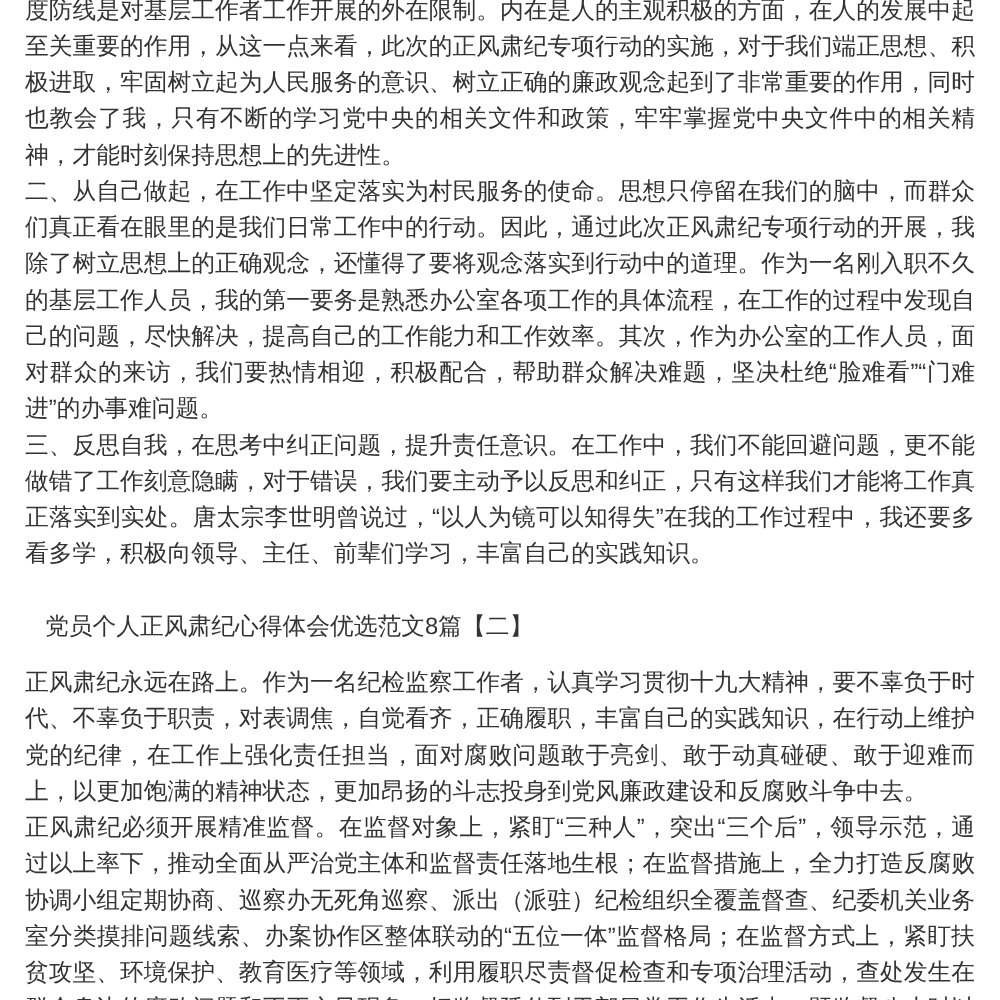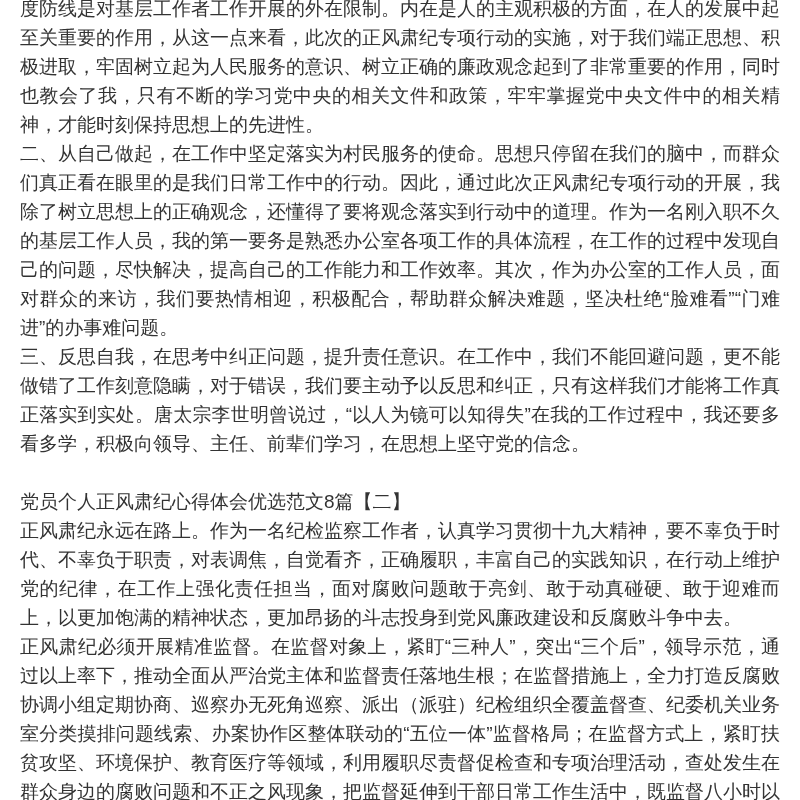--- a/index.html
+++ b/index.html
@@ -26,32 +26,32 @@
     line-height: 29px;
     text-align: justify;
     text-justify: inter-ideograph;
     word-break: break-all;
   }
   .doc-page p {
     margin: 0;
     padding: 0;
   }
   .section-heading {
-    margin: 0;
+    margin: 16px;
     margin-top: 29px;
     font-size: 19px;
     font-weight: normal;
     line-height: 29px;
     color: #333333;
     text-align: left;
   }
 </style>
 </head>
 <body>
 
 <div class="doc-page">
   <p>度防线是对基层工作者工作开展的外在限制。内在是人的主观积极的方面，在人的发展中起至关重要的作用，从这一点来看，此次的正风肃纪专项行动的实施，对于我们端正思想、积极进取，牢固树立起为人民服务的意识、树立正确的廉政观念起到了非常重要的作用，同时也教会了我，只有不断的学习党中央的相关文件和政策，牢牢掌握党中央文件中的相关精神，才能时刻保持思想上的先进性。</p>
   <p>二、从自己做起，在工作中坚定落实为村民服务的使命。思想只停留在我们的脑中，而群众们真正看在眼里的是我们日常工作中的行动。因此，通过此次正风肃纪专项行动的开展，我除了树立思想上的正确观念，还懂得了要将观念落实到行动中的道理。作为一名刚入职不久的基层工作人员，我的第一要务是熟悉办公室各项工作的具体流程，在工作的过程中发现自己的问题，尽快解决，提高自己的工作能力和工作效率。其次，作为办公室的工作人员，面对群众的来访，我们要热情相迎，积极配合，帮助群众解决难题，坚决杜绝“脸难看”“门难进”的办事难问题。</p>
-  <p>三、反思自我，在思考中纠正问题，提升责任意识。在工作中，我们不能回避问题，更不能做错了工作刻意隐瞒，对于错误，我们要主动予以反思和纠正，只有这样我们才能将工作真正落实到实处。唐太宗李世明曾说过，“以人为镜可以知得失”在我的工作过程中，我还要多看多学，积极向领导、主任、前辈们学习，在思想上坚守党的信念。</p>
+  <p>三、反思自我，在思考中纠正问题，提升责任意识。在工作中，我们不能回避问题，更不能做错了工作刻意隐瞒，对于错误，我们要主动予以反思和纠正，只有这样我们才能将工作真正落实到实处。唐太宗李世明曾说过，“以人为镜可以知得失”在我的工作过程中，我还要多看多学，积极向领导、主任、前辈们学习，丰富自己的实践知识。</p>
   <h2 class="section-heading">党员个人正风肃纪心得体会优选范文8篇【二】</h2>
   <p>正风肃纪永远在路上。作为一名纪检监察工作者，认真学习贯彻十九大精神，要不辜负于时代、不辜负于职责，对表调焦，自觉看齐，正确履职，丰富自己的实践知识，在行动上维护党的纪律，在工作上强化责任担当，面对腐败问题敢于亮剑、敢于动真碰硬、敢于迎难而上，以更加饱满的精神状态，更加昂扬的斗志投身到党风廉政建设和反腐败斗争中去。</p>
   <p>正风肃纪必须开展精准监督。在监督对象上，紧盯“三种人”，突出“三个后”，领导示范，通过以上率下，推动全面从严治党主体和监督责任落地生根；在监督措施上，全力打造反腐败协调小组定期协商、巡察办无死角巡察、派出（派驻）纪检组织全覆盖督查、纪委机关业务室分类摸排问题线索、办案协作区整体联动的“五位一体”监督格局；在监督方式上，紧盯扶贫攻坚、环境保护、教育医疗等领域，利用履职尽责督促检查和专项治理活动，查处发生在群众身边的腐败问题和不正之风现象，把监督延伸到干部日常工作生活中，既监督八小时以内的行为，也监督八小时以外的行为，督促党员心有所畏、言有所戒、行有所止。</p>
 </div>
 
 </body></html>

